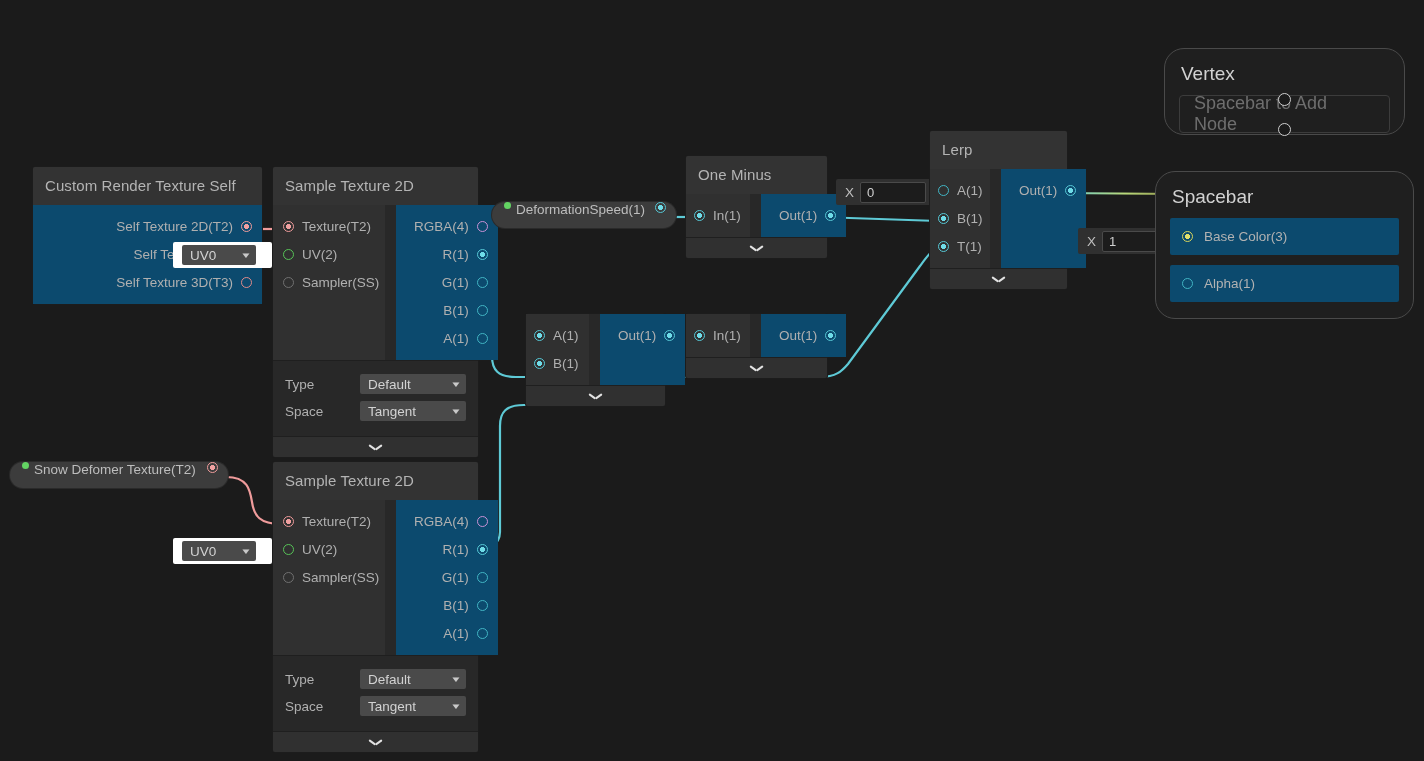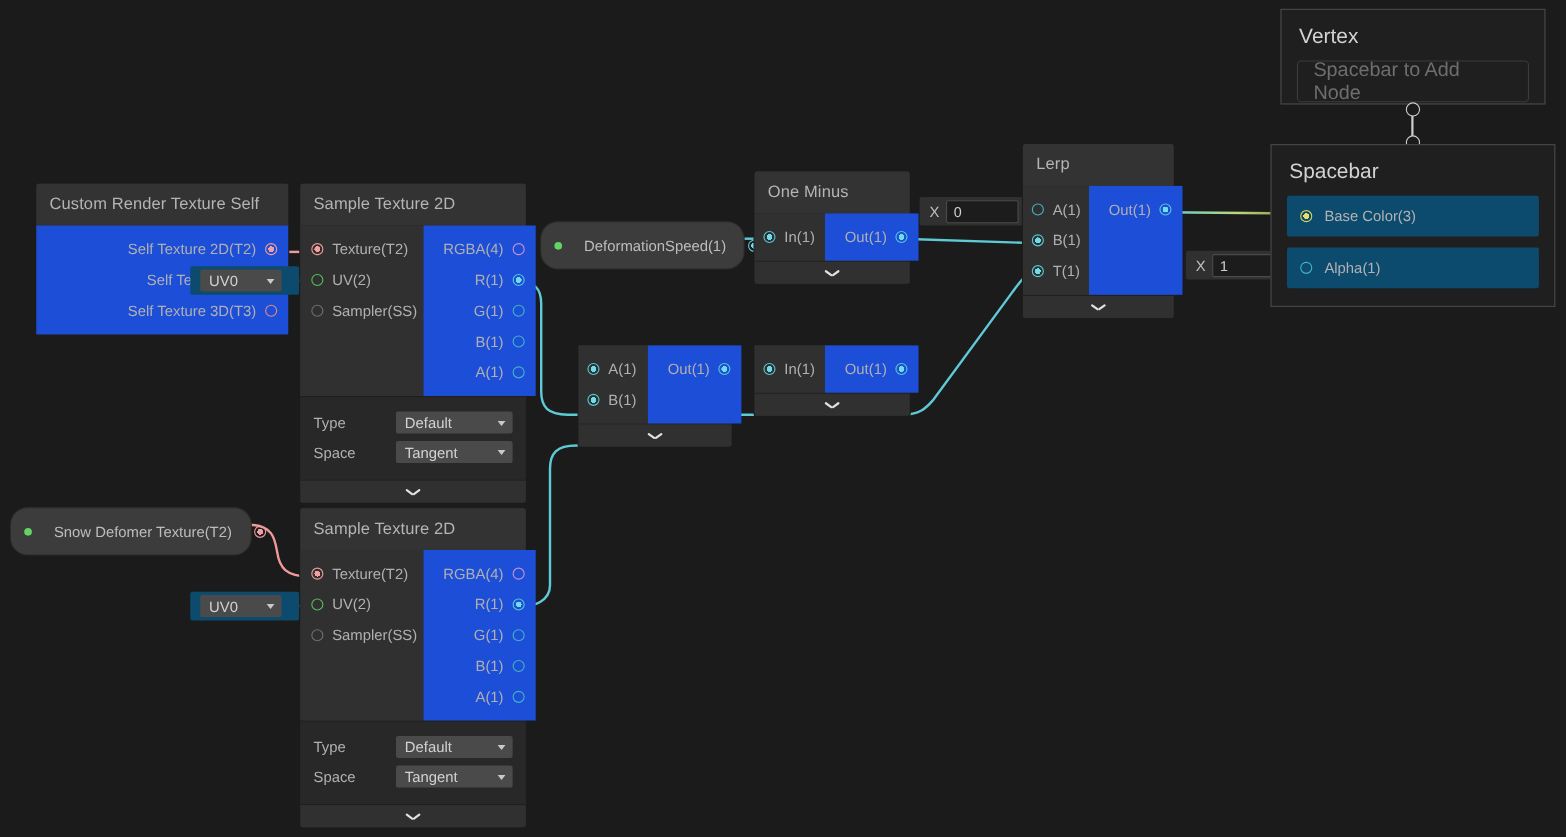--- a/index.html
+++ b/index.html
@@ -10,24 +10,24 @@
   }
   #canvas{position:absolute;inset:0;}
   svg#wires{position:absolute;left:0;top:0;width:1424px;height:761px;pointer-events:none;}
 
   
   .node{position:absolute;background:#282828;border-radius:2px;box-shadow:0 0 0 1px #1c1c1c;}
   .node .hdr{
     color:#b4b4b4;font-size:15px;padding:10px 12px 11px 12px;
     background:#333333;border-radius:2px 2px 0 0;letter-spacing:.1px;
   }
-  .node .body{display:flex;background:#282828;}
+  .node .body{display:flex;background:#282828;gap:11px;}
   .node .col{display:flex;flex-direction:column;padding:7px 0 8px 0;}
   .node .col.inputs{background:#303030;flex:0 0 auto;min-width:108px;}
-  .node .col.outputs{background:#1d4ed8;flex:1 1 auto;align-items:flex-end;}
+  .node .col.outputs{background:#0c4a6e;flex:1 1 auto;align-items:flex-end;}
   .port-row{display:flex;align-items:center;height:28px;padding:0 10px;font-size:13.5px;color:#b0b0b0;white-space:nowrap;}
   .port-row.out{justify-content:flex-end;}
   .port-row .lbl{padding:0 8px;}
 
   
   .pt{width:11px;height:11px;border-radius:50%;box-sizing:border-box;border:1.6px solid #3ea6b4;background:transparent;flex:0 0 auto;}
   .pt.filled{background:radial-gradient(circle,#6fdce8 0 2.6px,transparent 2.7px);border-color:#5ecad6;}
   .pt.v1{border-color:#41b5c4;}
   .pt.v1.filled{border-color:#56c8d6;}
   .pt.v4{border-color:#c891d6;}
@@ -52,43 +52,43 @@
     background:#303030;height:20px;border-top:1px solid #1f1f1f;
     display:flex;align-items:center;justify-content:center;border-radius:0 0 2px 2px;
   }
   .chev{width:13px;height:7px;position:relative;}
   .chev:before,.chev:after{content:"";position:absolute;top:0;width:8px;height:2px;background:#e2e2e2;border-radius:1px;}
   .chev:before{left:0;transform:rotate(36deg);transform-origin:left center;}
   .chev:after{right:0;transform:rotate(-36deg);transform-origin:right center;}
 
   
   .prop{
-    position:absolute;height:42px;border-radius:15px;background:#3c3c3c;
-    box-shadow:0 0 0 1px #2a2a2a;display:flex;align-items:center;
-    padding:0 10px 0 12px;font-size:13.5px;color:#bdbdbd;gap:20px;
+    position:absolute;height:26px;border-radius:15px;background:#3c3c3c;
+    box-shadow:0 0 0 1px #2a2a2a;display:flex;
+    padding:0 10px 0 12px;font-size:13.5px;color:#bdbdbd;gap:5px;
   }
   .prop .dot{width:7px;height:7px;border-radius:50%;background:#63d463;flex:0 0 auto;}
   .prop .nm{flex:1 1 auto;white-space:nowrap;}
 
   
   .vfield{
     position:absolute;height:26px;background:#303030;border-radius:2px;
     display:flex;align-items:center;gap:6px;padding:0 8px 0 9px;font-size:13.5px;color:#c4c4c4;
   }
   .vfield .xs{color:#c0c0c0;}
   .vfield .box{background:#1c1c1c;border:1px solid #4a4a4a;border-radius:2px;height:19px;width:52px;
     display:flex;align-items:center;padding:0 6px;color:#cfcfcf;font-size:13px;}
   .vfield .minidot{width:7px;height:7px;border-radius:50%;background:#5ecad6;margin-left:2px;}
 
   
-  .uvbox{position:absolute;height:26px;background:#0c4a6e;border-radius:2px;display:flex;align-items:center;gap:8px;padding:0 8px 0 9px;}
+  .uvbox{position:absolute;height:26px;background:#ffffff;border-radius:2px;display:flex;align-items:center;gap:8px;padding:0 8px 0 9px;}
   .uvbox .dd{width:60px;}
 
   
-  .master{position:absolute;border:1px solid #4a4a4a;border-radius:0;background:#1f1f1f;}
+  .master{position:absolute;border:1px solid #4a4a4a;border-radius:20px;background:#1f1f1f;margin-top:40px;}
   .master .mtitle{color:#d2d2d2;font-size:19px;padding:14px 16px 10px 16px;}
   .slot{
     background:#0c4a6e;margin:0 14px 10px 14px;border-radius:2px;height:37px;
     display:flex;align-items:center;gap:11px;padding:0 12px;color:#b2b2b2;font-size:13.5px;
   }
   .ghost{
     margin:0 14px 14px 14px;border:1px solid #3c3c3c;border-radius:4px;height:36px;
     display:flex;align-items:center;padding:0 14px;color:#6e6e6e;font-size:18px;
   }
   .stemdot{position:absolute;width:11px;height:11px;border-radius:50%;border:1.6px solid #cfcfcf;background:#1b1b1b;}

